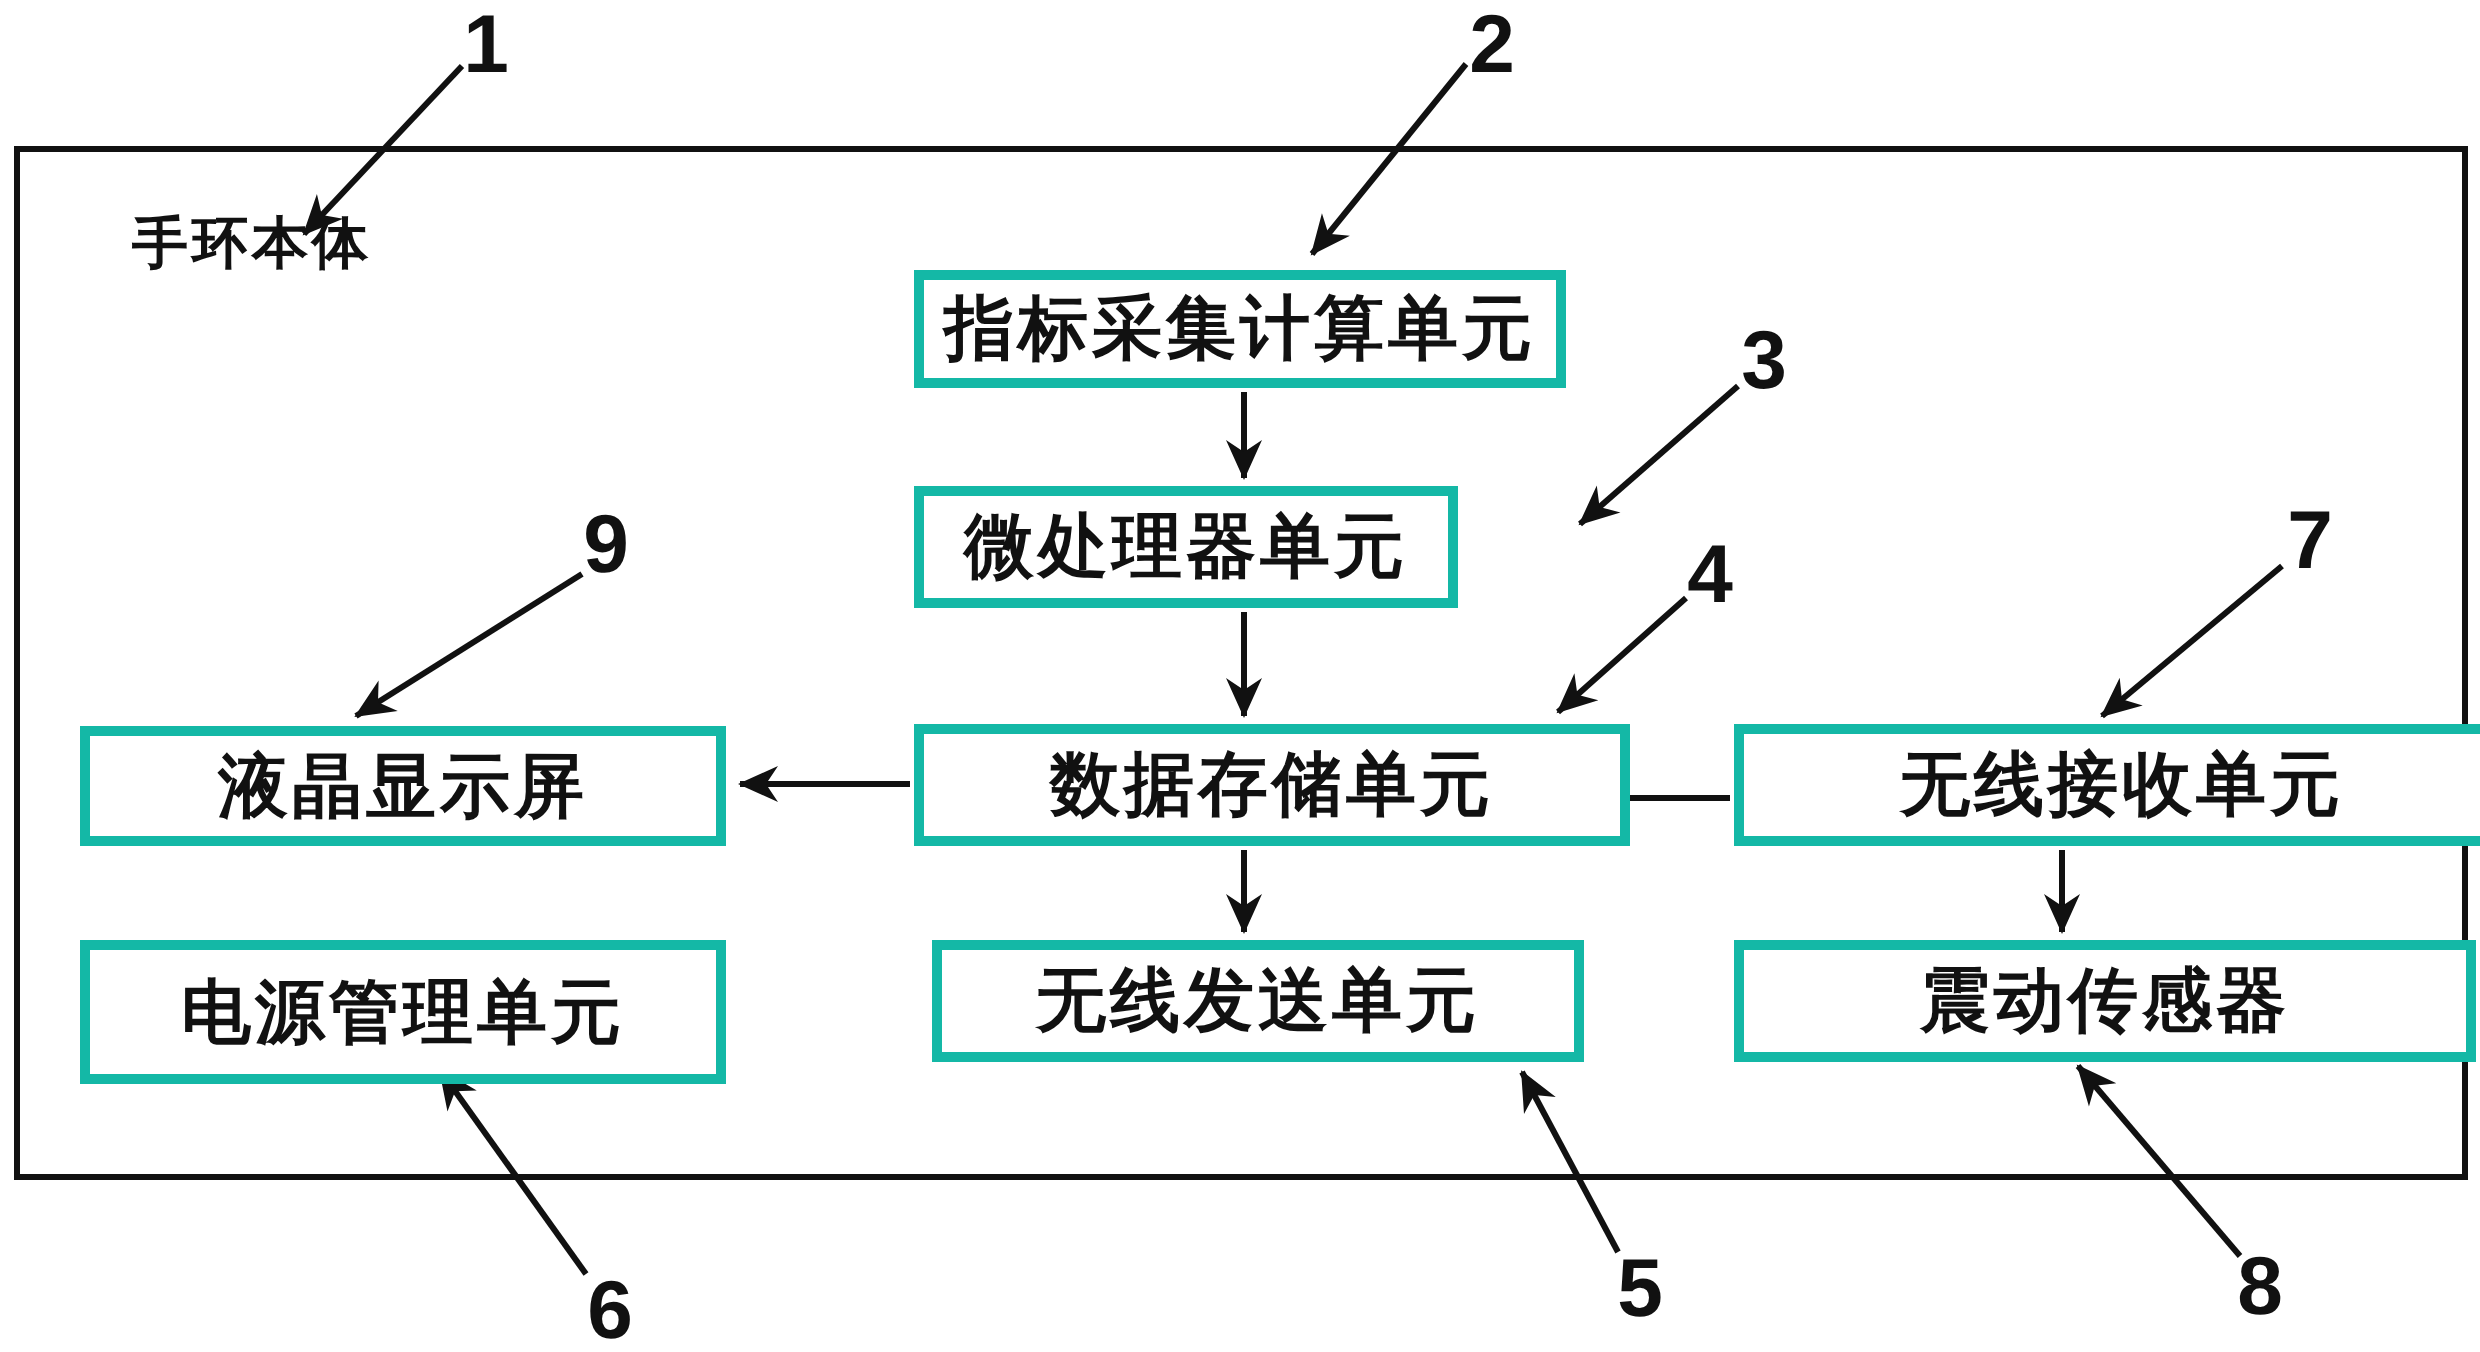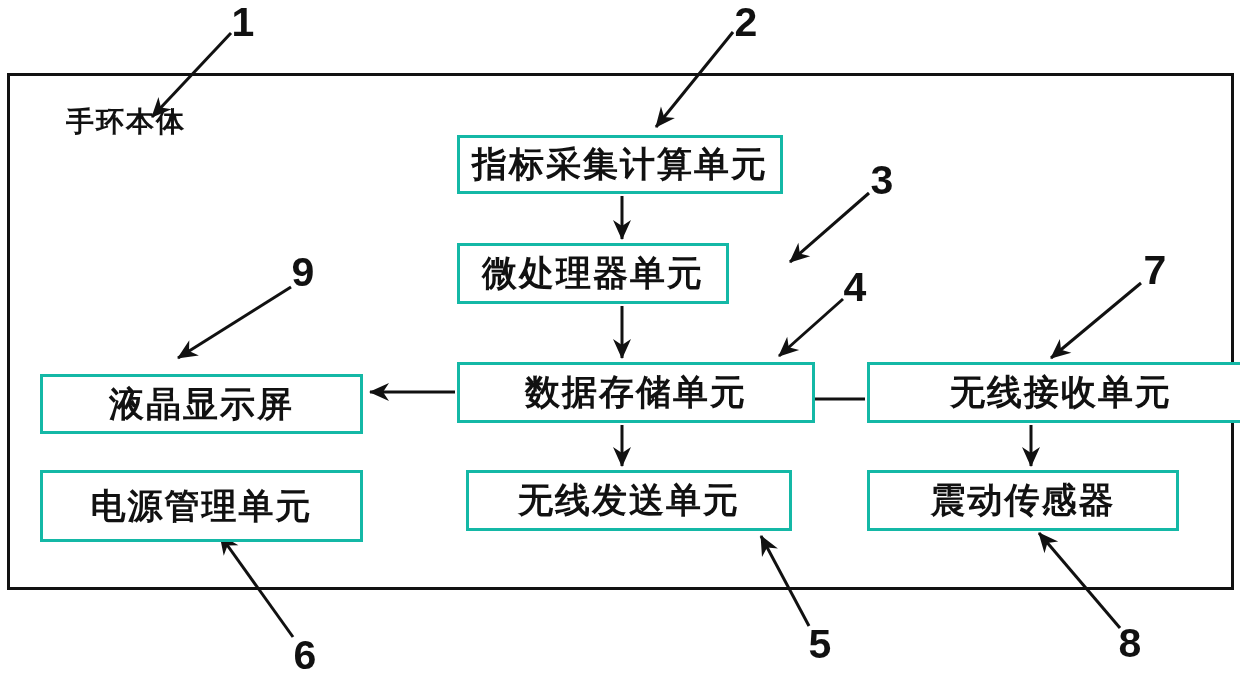--- a/index.html
+++ b/index.html
@@ -29,40 +29,40 @@
     position: absolute;
     left: 66px;
     top: 103px;
     font-size: 28px;
     font-weight: 600;
     letter-spacing: 2px;
     white-space: nowrap;
   }
   .box {
     position: absolute;
-    border: 3px solid #14b8a6;
+    border: 5px solid #14b8a6;
     background: #ffffff;
     display: flex;
     align-items: center;
     justify-content: center;
     font-size: 35px;
     font-weight: 600;
     letter-spacing: 2px;
     white-space: nowrap;
     box-sizing: border-box;
     font-family: Liberation Serif, serif;
   }
   .box-a { left: 457px; top: 135px; width: 326px; height: 59px; }
   .box-b { left: 457px; top: 243px; width: 272px; height: 61px; }
   .box-c { left: 457px; top: 362px; width: 358px; height: 61px; }
   .box-d { left: 466px; top: 470px; width: 326px; height: 61px; }
-  .box-e { left: 40px;  top: 374px; width: 323px; height: 60px; }
+  .box-e { left: 40px;  top: 363px; width: 323px; height: 60px; }
   .box-f { left: 40px;  top: 470px; width: 323px; height: 72px; }
   .box-g { left: 867px; top: 362px; width: 388px; height: 61px; }
-  .box-h { left: 867px; top: 470px; width: 312px; height: 61px; }
+  .box-h { left: 867px; top: 470px; width: 371px; height: 61px; }
   .callout-num {
     position: absolute;
     width: 44px;
     height: 44px;
     line-height: 44px;
     text-align: center;
     font-size: 41px;
     font-weight: bold;
   }
   .num-1 { left: 221px;  top: 0px;   }

